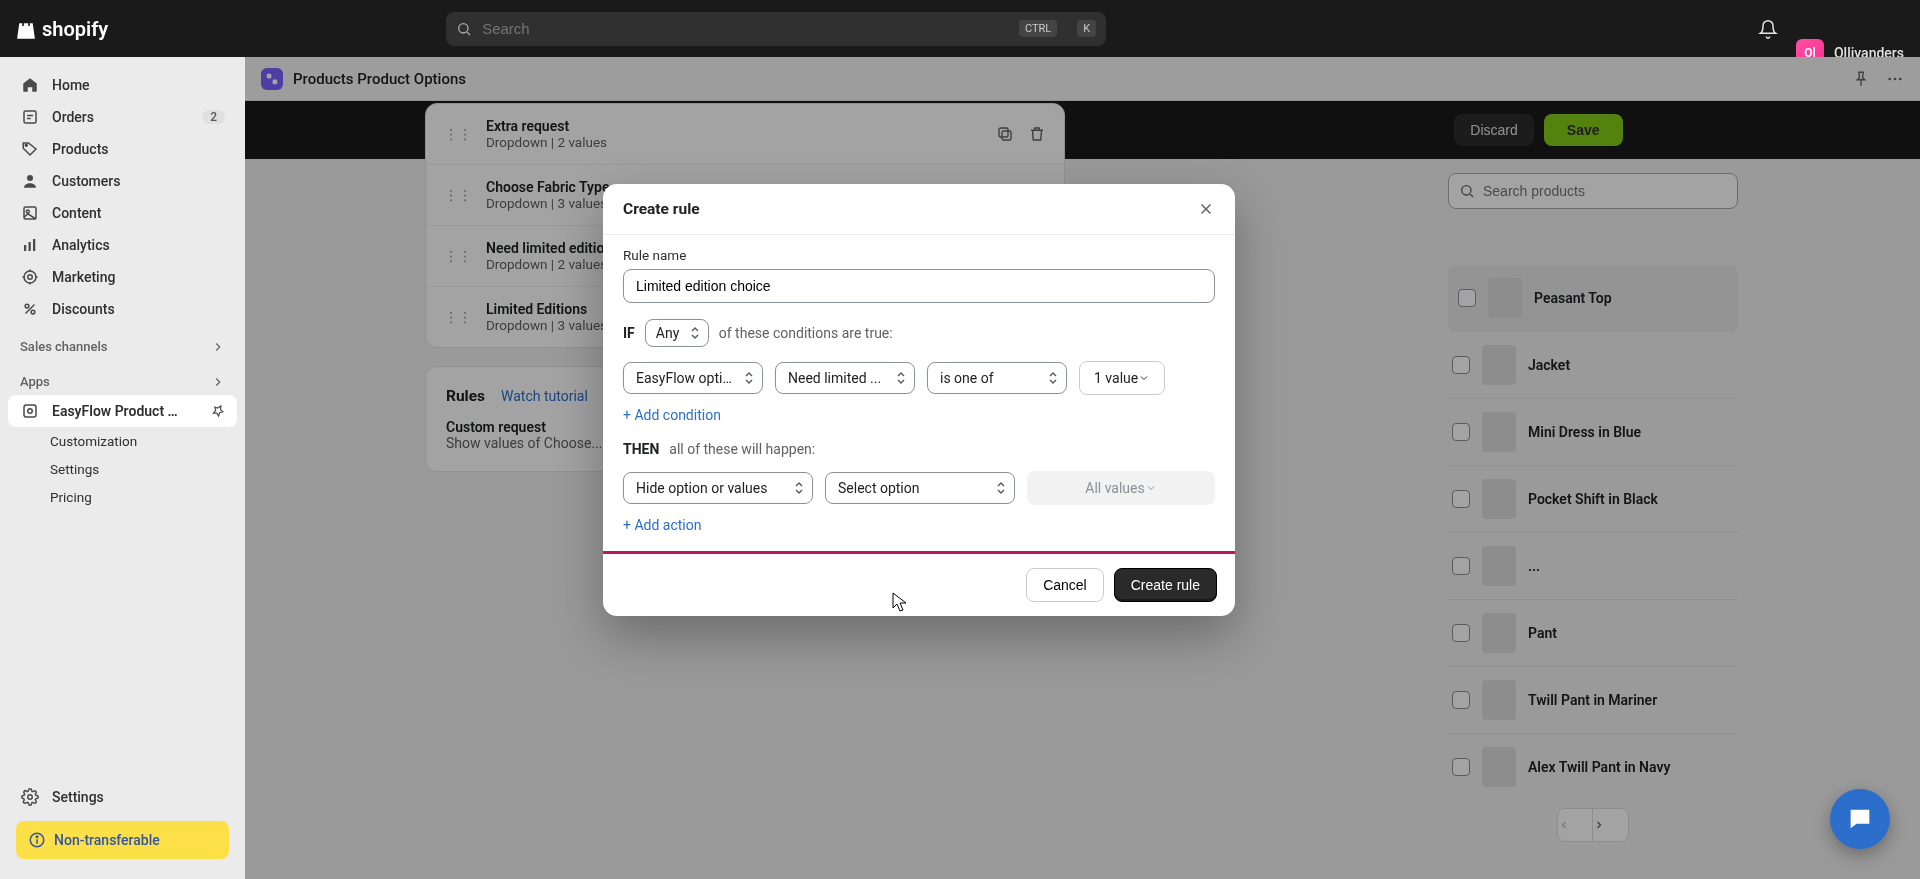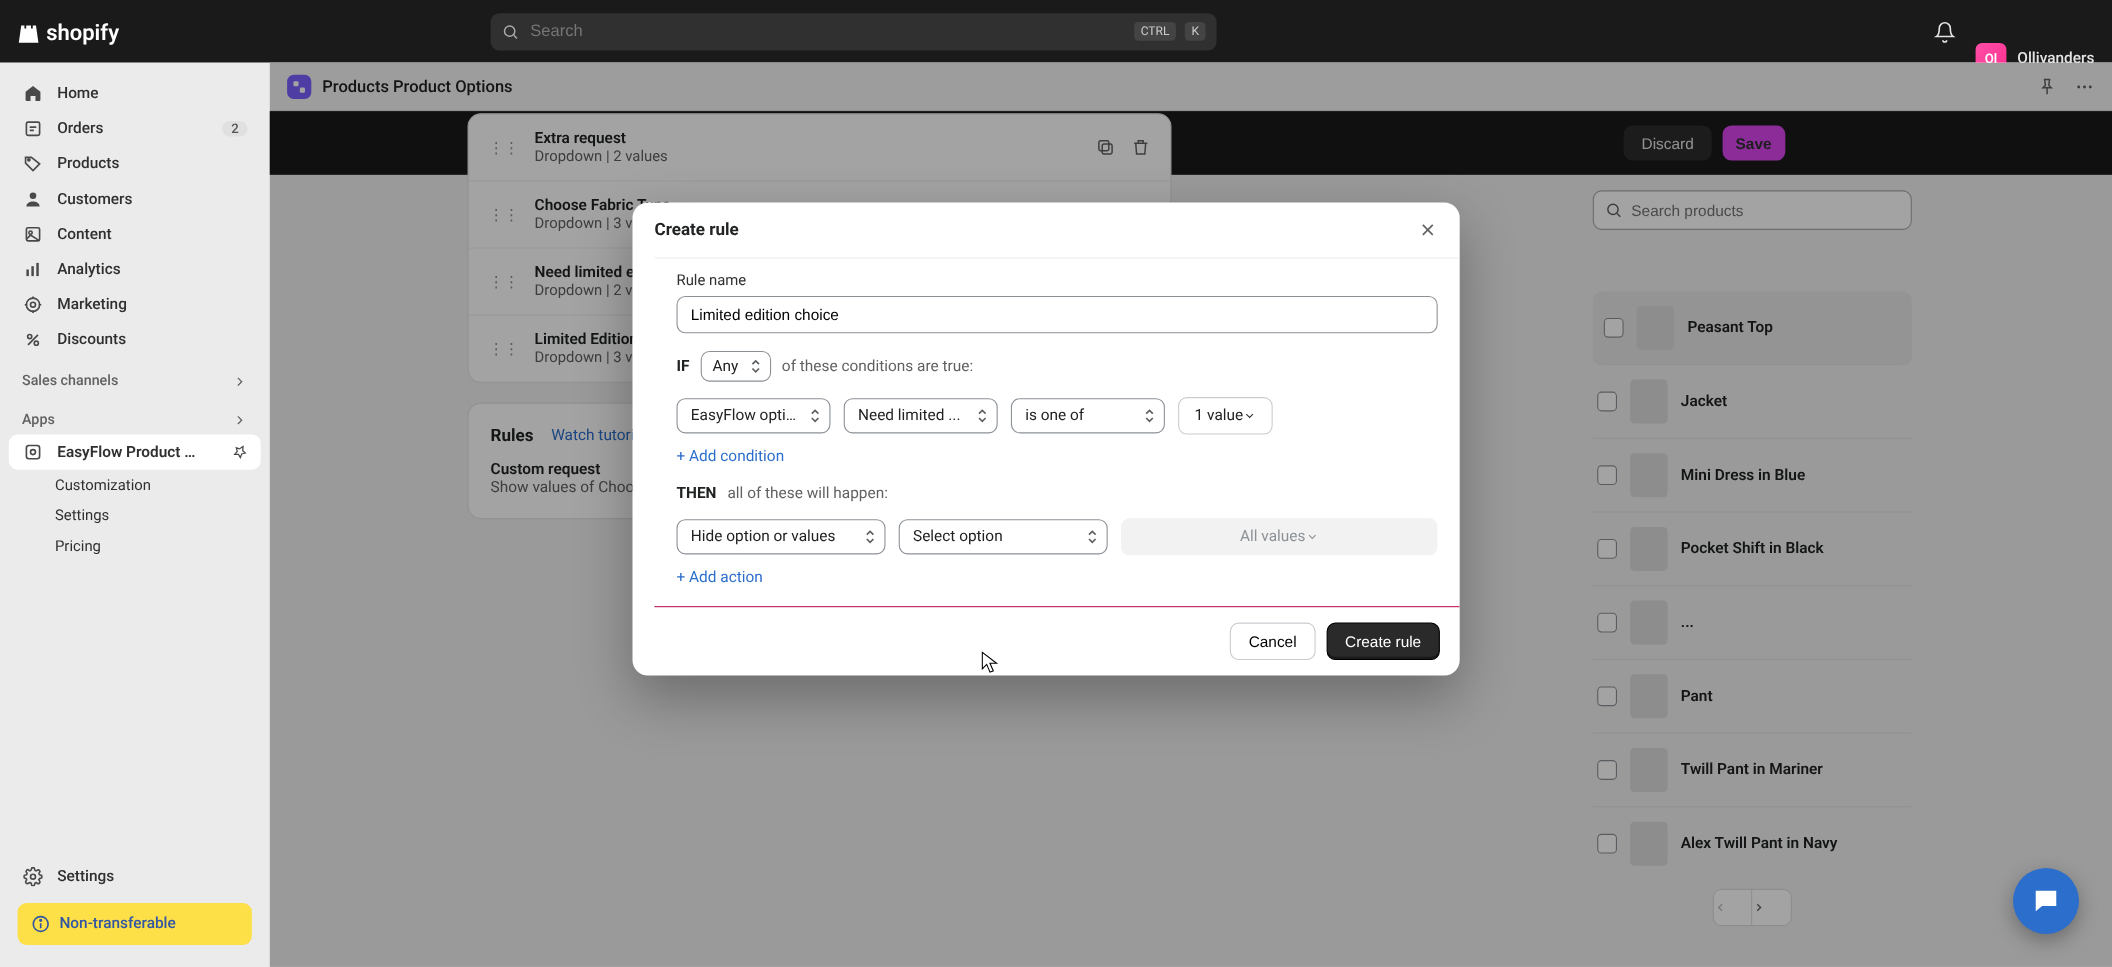--- a/index.html
+++ b/index.html
@@ -4,21 +4,21 @@
 <style>
   * { box-sizing: border-box; margin: 0; padding: 0; }
   body { font-family: -apple-system, BlinkMacSystemFont, "Segoe UI", Roboto, sans-serif; font-size: 14px; color: #202223; background: #f1f1f1; width: 1920px; height: 879px; overflow: hidden; position: relative; }
   svg { display: block; }
 
   
   .topbar { height: 57px; background: #1a1a1a; display: flex; align-items: center; padding: 0 16px; color: #fff; gap: 24px; }
   .logo { display:flex; align-items:center; gap:6px; font-weight:600; font-size:20px; color:#fff; }
   .search { flex: 0 0 660px; margin: 0 auto; background: #303030; border-radius: 8px; height: 34px; display:flex; align-items:center; padding: 0 10px; gap:10px; color:#aaa; }
   .search input { flex:1; background:transparent; border:none; outline:none; color:#ddd; font-size:15px; }
-  .kbd { display:flex; gap:8px; }
+  .kbd { display:flex; gap:20px; }
   .kbd span { background:#444; color:#ccc; border-radius:4px; padding:2px 6px; font-size:11px; }
   .top-right { margin-left:auto; display:flex; align-items:center; gap:18px; }
   .avatar { width:28px; height:28px; border-radius:6px; background: linear-gradient(135deg,#ff4fa7,#ff2f8e); color:#fff; display:flex; align-items:center; justify-content:center; font-size:12px; font-weight:600;}
   .user-name { color:#e3e3e3; font-weight:500;}
 
   
   .body { display:flex; height: calc(100% - 57px); }
   .sidebar { width: 245px; background:#ebebeb; padding: 12px 8px; display:flex; flex-direction:column; }
   .nav-item { display:flex; align-items:center; gap:12px; padding:6px 12px; border-radius:8px; color:#303030; font-weight:500; cursor:pointer; position:relative;}
   .nav-item .icon { width:20px; height:20px; display:flex; align-items:center; justify-content:center; color:#4a4a4a;}
@@ -33,21 +33,21 @@
   .main { flex:1; position:relative; background:#f1f1f1; overflow:hidden;}
   .app-header-bar { height:44px; background:#f6f6f7; display:flex; align-items:center; padding: 0 16px; gap:10px; border-bottom:1px solid #e1e3e5;}
   .app-icon { width:22px; height:22px; border-radius:6px; background:#7b61ff; display:flex; align-items:center; justify-content:center;}
   .app-title { font-weight:500; font-size:15px;}
   .app-header-actions { margin-left:auto; display:flex; gap:16px; color:#616161;}
 
   .unsaved-bar { height:58px; background:#1a1a1a; color:#e3e3e3; display:flex; align-items:center; padding: 0  calc(50% - 540px) 0 24px; gap:12px;}
   .unsaved-text { margin-left: 156px; font-weight:600; display:flex; align-items:center; gap:10px;}
   .unsaved-actions { margin-left:auto; display:flex; gap:10px;}
   .btn-dark { background:#2c2c2c; color:#e3e3e3; border:none; border-radius:8px; padding:8px 16px; font-size:14px; cursor:pointer;}
-  .btn-save { background:#d946ef; color:#303030; border:none; border-radius:8px; padding:8px 12px; font-size:14px; font-weight:600; cursor:pointer;}
+  .btn-save { background:#84cc16; color:#303030; border:none; border-radius:8px; padding:8px 23px; font-size:14px; font-weight:600; cursor:pointer;}
 
   .content-wrap { position:absolute; top:102px; left:0; right:0; bottom:0; padding: 0 24px; background:#f1f1f1;}
   .option-card { background:#fff; border:1px solid #e1e3e5; border-radius:12px; width:640px; margin-left:156px; padding: 0; overflow:hidden;}
   .option-row { display:flex; align-items:center; gap:14px; padding: 14px 18px; border-bottom:1px solid #f0f0f0;}
   .drag { color:#8c9196; cursor:grab;}
   .opt-text { flex:1; }
   .opt-title { font-weight:600; font-size:14px; color:#202223;}
   .opt-sub { color:#616161; font-size:13.5px;}
   .row-actions { display:flex; gap:14px; color:#616161;}
 
@@ -66,25 +66,25 @@
   .product-row.sel { background:#e8e8e8; border-radius:8px; padding-left:10px; padding-right:10px;}
   .checkbox { width:18px; height:18px; border:1px solid #8c9196; border-radius:4px; background:#fff;}
   .thumb { width:34px; height:40px; background:#ddd; border-radius:4px;}
   .prod-name { font-weight:600; font-size:14px;}
   .pager { display:flex; justify-content:center; gap:0; margin-top:8px; border:1px solid #ddd; border-radius:8px; overflow:hidden; width:72px; margin-left:auto; margin-right:auto;}
   .pager button { width:36px; height:32px; background:#fff; border:none; cursor:pointer; color:#616161;}
   .pager button:first-child { border-right:1px solid #ddd; color:#bbb;}
 
   
   .scrim { position:absolute; inset:0; background:rgba(0,0,0,0.36); }
-  .modal { position:absolute; left:575px; top:184px; width:752px; background:#fff; border-radius:14px; box-shadow: 0 20px 50px rgba(0,0,0,0.3); overflow:hidden;}
+  .modal { position:absolute; left:603px; top:184px; width:632px; background:#fff; border-radius:14px; box-shadow: 0 20px 50px rgba(0,0,0,0.3); overflow:hidden;}
   .modal-header { display:flex; align-items:center; padding: 16px 20px; }
   .modal-title { font-weight:700; font-size:15.5px;}
   .close { margin-left:auto; color:#616161; cursor:pointer;}
-  .modal-body { padding: 6px 20px 18px; border-top:1px solid #eceded; border-bottom:1px solid #be185d;margin-left:20px;}
+  .modal-body { padding: 6px 20px 18px; border-top:1px solid #eceded; border-bottom:3px solid #be185d;}
   .field-label { font-size:13.5px; color:#303030; margin: 6px 0;}
   .text-input { width:100%; border:1px solid #8c9196; border-radius:8px; padding:8px 12px; font-size:14px; outline:none;}
   .row { display:flex; align-items:center; gap:10px; flex-wrap:wrap;}
   .cond-line { margin-top:16px;}
   .bold { font-weight:700; }
   .muted { color:#616161; }
   .select { position:relative; border:1px solid #8c9196; border-radius:8px; padding:7px 30px 7px 12px; font-size:14px; background:#fff; cursor:pointer; white-space:nowrap; overflow:hidden; text-overflow:ellipsis;}
   .select.small { padding:5px 26px 5px 10px;}
   .sel-arrows { position:absolute; right:8px; top:50%; transform:translateY(-50%); color:#5c5f62;}
   .cond-selects { display:flex; gap:12px; margin-top:14px; align-items:center;}

